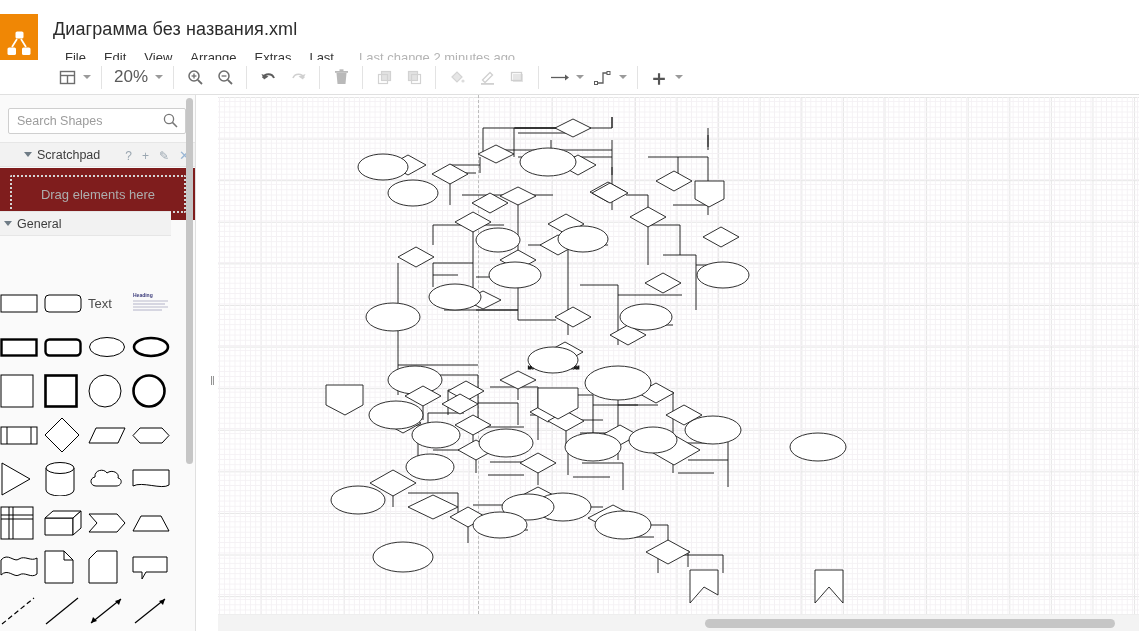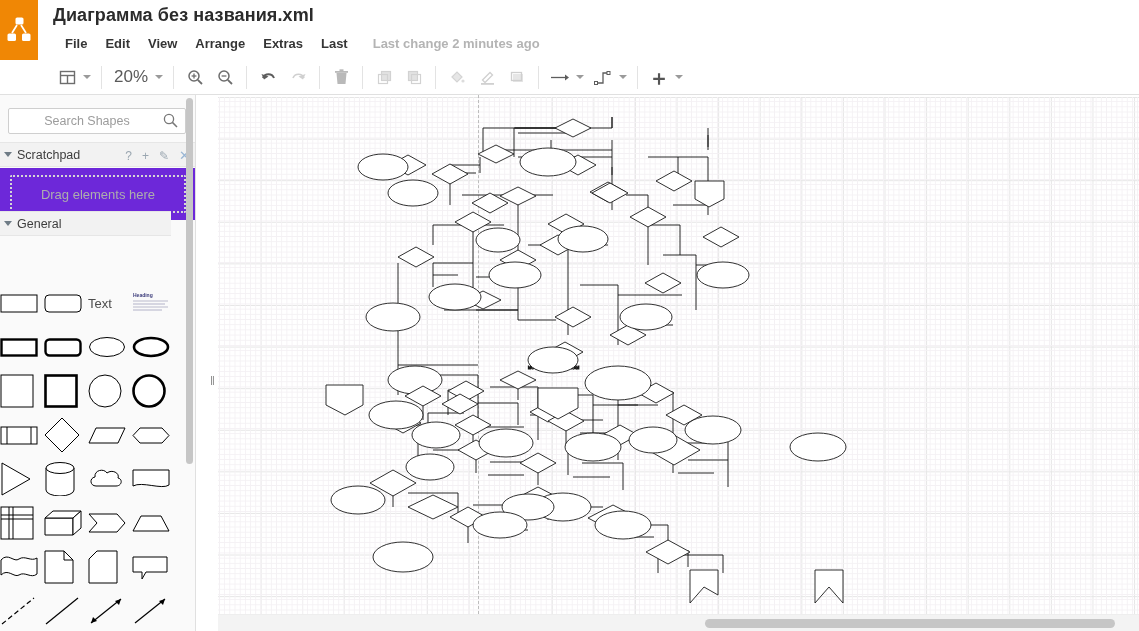--- a/index.html
+++ b/index.html
@@ -6,21 +6,21 @@
   html, body {
     width: 1139px; height: 631px;
     overflow: hidden;
     background: #ffffff;
     font-family: "Liberation Sans", sans-serif;
     -webkit-font-smoothing: antialiased;
   }
   #app { position: relative; width: 1139px; height: 631px; }
 
   
-  #header { position: absolute; left: 0; top: 0; width: 1139px; height: 60px; background: #fff; font-weight: bold; }
+  #header { position: absolute; left: 0; top: 14px; width: 1139px; height: 60px; background: #fff; }
   #logo {
     position: absolute; left: 0; top: 0; width: 38px; height: 60px;
     background: #F08705; display: flex; align-items: center; justify-content: center;
   }
   #logo svg { display: block; }
   #title {
     position: absolute; left: 53px; top: 5px;
     font-size: 18px; color: #2b2b2b; letter-spacing: .1px; white-space: nowrap;
   }
   #menubar { position: absolute; left: 56px; top: 33px; display: flex; align-items: center; }
@@ -60,40 +60,40 @@
     background: #fafafa; border-right: 1px solid #e0e0e0; overflow: hidden;
   }
   #searchbox-wrap { position: absolute; left: 0; top: 0; width: 196px; height: 47px; background: #fafafa; }
   #searchbox {
     position: absolute; left: 8px; top: 13px; width: 178px; height: 26px;
     border: 1px solid #cfcfcf; border-radius: 2px; background: #fff;
   }
   #search-input {
     position: absolute; left: 8px; top: 0; width: 140px; height: 24px;
     border: 0; outline: none; background: transparent;
-    font-family: "Liberation Sans", sans-serif; font-size: 12.5px; color: #444; text-align: center;
+    font-family: "Liberation Sans", sans-serif; font-size: 12.5px; color: #444;
   }
   #search-input::placeholder { color: #9c9c9c; }
   #search-icon { position: absolute; right: 7px; top: 4px; color: #777; }
 
   .panel-head {
     position: relative; height: 25px; background: #f2f2f2;
     border-top: 1px solid #e6e6e6; border-bottom: 1px solid #e6e6e6;
     display: flex; align-items: center;
   }
   .tri {
     width: 0; height: 0; border-left: 4.5px solid transparent; border-right: 4.5px solid transparent;
     border-top: 5px solid #6f7c86; margin-left: 4px; margin-right: 5px;
   }
   .panel-title { font-size: 12.5px; color: #3d3d3d; }
   .panel-tools { position: absolute; right: 6px; top: 0; height: 25px; display: flex; align-items: center; gap: 10px; }
   .ptool { font-size: 12px; color: #9aa6b0; cursor: default; line-height: 1; }
   .ptool.blue { color: #9ab6d4; font-size: 13px; }
 
-  #scratchpad-body { height: 52px; background: #6d28d9; display: flex; align-items: center; justify-content: center; }
+  #scratchpad-body { height: 52px; background: #7f1d1d; display: flex; align-items: center; justify-content: center; }
   #dropzone {
     width: 176px; height: 38px; border: 2px dotted #d5d5d5; border-radius: 2px;
     display: flex; align-items: center; justify-content: center;
     font-size: 13px; color: #adadad;
   }
 
   #shapes {
     position: absolute; left: 0; top: 186px; width: 196px; height: 350px;
     background: #fafafa; overflow: hidden;
   }
@@ -315,21 +315,21 @@
         <input id="search-input" type="text" placeholder="Search Shapes" style="">
         <span id="search-icon">
           <svg width="15" height="15" viewBox="0 0 15 15">
             <circle cx="6" cy="6" r="4.6" fill="none" stroke="#777" stroke-width="1.3"></circle>
             <line x1="9.4" y1="9.4" x2="14" y2="14" stroke="#777" stroke-width="1.5"></line>
           </svg>
         </span>
       </div>
     </div>
 
-    <div class="panel-head" style="position:absolute;left:0;top:47px;width:196px;">
+    <div class="panel-head" style="position:absolute;left:0;top:47px;width:196px;padding-left:20px;">
       <span class="tri"></span>
       <span class="panel-title">Scratchpad</span>
       <span class="panel-tools">
         <span class="ptool">?</span>
         <span class="ptool">+</span>
         <span class="ptool">✎</span>
         <span class="ptool blue">✕</span>
       </span>
     </div>
 

